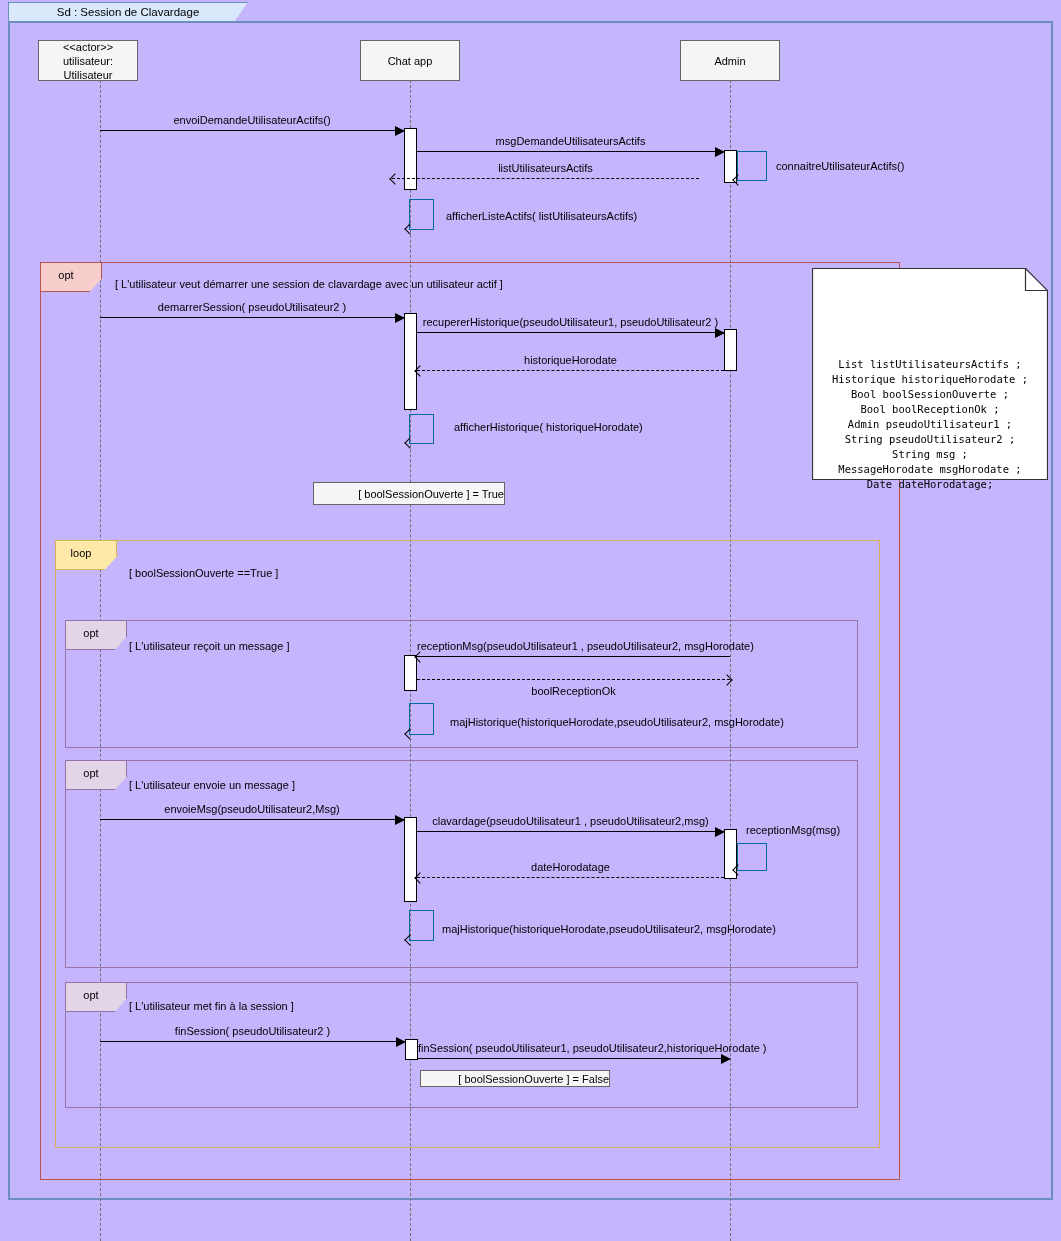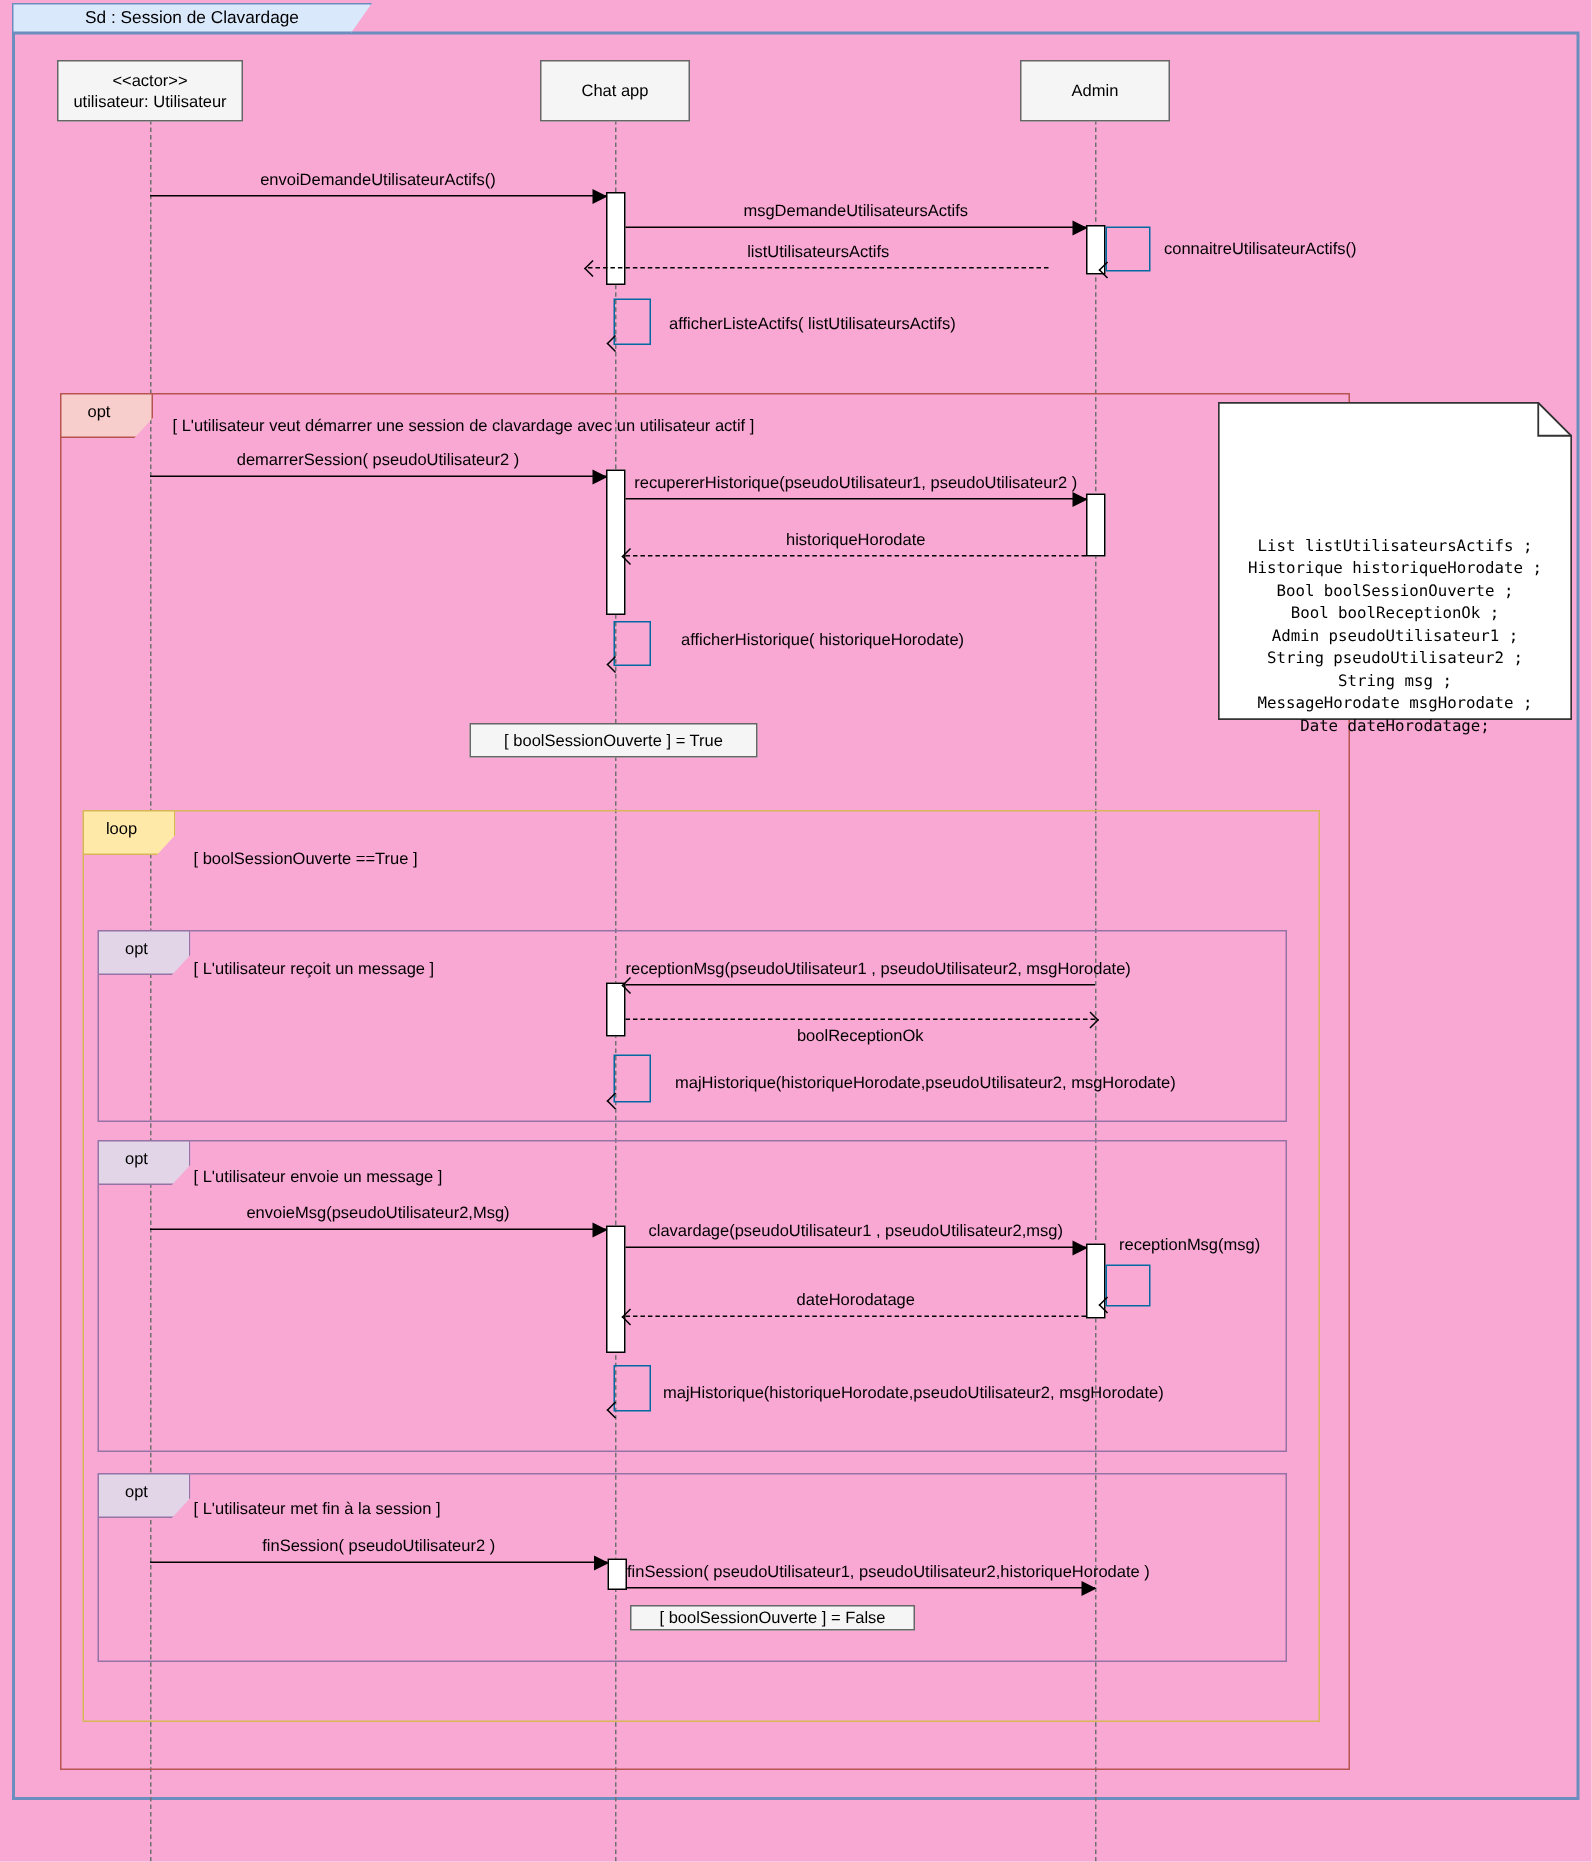--- a/index.html
+++ b/index.html
@@ -1,17 +1,17 @@
 <!DOCTYPE html>
 <html style="--frame-border: #6c8ebf; --frame-tab-fill: #dae8fc; --opt-red-border: #b85450; --opt-red-fill: #f8cecc; --loop-border: #d6b656; --loop-fill: #ffe9a9; --opt-purple-border: #9673a6; --opt-purple-fill: #e1d5e7; --box-fill: #f5f5f5; --box-border: #666666;"><head>
 <meta charset="utf-8">
 <style>
   * { box-sizing: border-box; margin: 0; padding: 0; }
   body { background: #ffffff; }
-  .canvas { position: relative; width: 1061px; height: 1241px; background: #f9a8d4;
+  .canvas { position: relative; width: 1061px; height: 1241px; background: #c4b5fd;
             font-family: "Liberation Sans", sans-serif; color: #000; overflow: hidden; padding-left: 22px; }
 
   .frame-border { position: absolute; left: 8px; top: 21px; width: 1045px; height: 1179px;
                   border: 2px solid var(--frame-border); }
   .frame-tab { position: absolute; left: 8px; top: 2px; width: 240px; height: 20px;
                background: var(--frame-tab-fill); border: 1px solid var(--frame-border);
                clip-path: polygon(0 0, 100% 0, calc(100% - 14px) 100%, 0 100%);
                display: flex; align-items: center; justify-content: center;
                font-size: 11.5px; }
 
@@ -50,41 +50,41 @@
   .frag-label { position: absolute; left: -1px; top: -1px; width: 62px; height: 30px;
                 font-size: 11px; display: flex; align-items: center; justify-content: center;
                 padding: 0 10px 4px 0; border: 1px solid;
                 clip-path: polygon(0 0, 100% 0, 100% 55%, 80% 100%, 0 100%); }
   .frag.red .frag-label    { background: var(--opt-red-fill);    border-color: var(--opt-red-border); }
   .frag.yellow .frag-label { background: var(--loop-fill);       border-color: var(--loop-border); }
   .frag.purple .frag-label { background: var(--opt-purple-fill); border-color: var(--opt-purple-border); }
   .frag-guard { position: absolute; font-size: 11px; white-space: nowrap; color: #000; }
 
   .statebox { position: absolute; background: var(--box-fill); border: 1px solid var(--box-border);
-              display: flex; align-items: center; justify-content: center; font-size: 11px; }
+              display: flex; align-items: center; justify-content: flex-end; font-size: 11px; }
 
   .note { position: absolute; }
   .note-text { position: absolute; left: 0; top: 42px; width: 100%; text-align: center;
                font-family: "DejaVu Sans Mono", monospace; font-size: 10.5px; line-height: 15px; margin-top: 47px; }
 </style>
 </head>
 <body>
 
 <div class="canvas">
 
   <div class="frame-border"></div>
   <div class="frame-tab">
     <span>Sd : Session de Clavardage</span>
   </div>
 
   <div class="lifeline" style="left:100px"></div>
   <div class="lifeline" style="left:410px"></div>
   <div class="lifeline" style="left:730px"></div>
 
-  <div class="head" style="left:38px;top:40px;width:124px;height:41px">
+  <div class="head" style="left:38px;top:40px;width:100px;height:41px">
     <span>&lt;&lt;actor&gt;&gt;</span>
     <span>utilisateur: Utilisateur</span>
   </div>
   <div class="head" style="left:360px;top:40px;width:100px;height:41px">
     <span>Chat app</span>
   </div>
   <div class="head" style="left:680px;top:40px;width:100px;height:41px">
     <span>Admin</span>
   </div>
 

